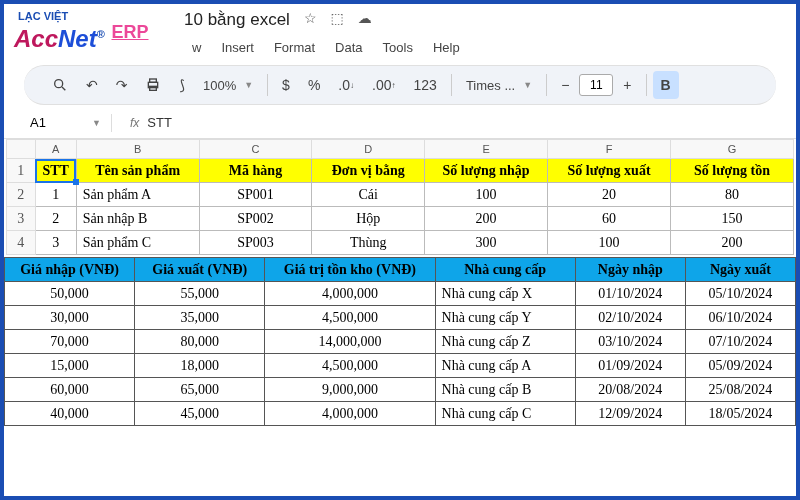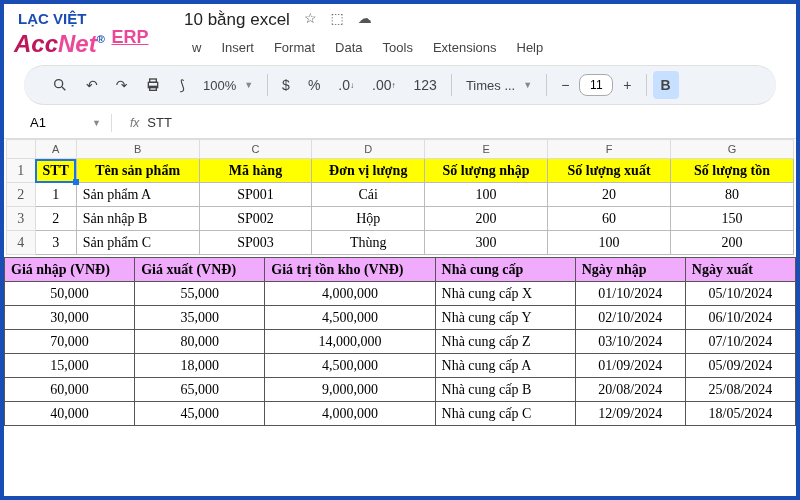--- a/index.html
+++ b/index.html
@@ -1,36 +1,36 @@
 <!DOCTYPE html>
 <html><head>
 <meta charset="utf-8">
 <style>
 * { box-sizing: border-box; margin: 0; padding: 0; }
 body { font-family: Arial, sans-serif; background: #fff; width: 800px; height: 500px; overflow: hidden; border: 4px solid #1a4db3; position: relative; }
 .logo { position: absolute; top: 6px; left: 10px; z-index: 100; font-weight: bold; font-size: 24px; }
 .logo .acc { color: #be185d; font-style: italic; }
-.logo .net { color: #ec4899; font-style: italic; }
+.logo .net { color: #1d4ed8; font-style: italic; }
 .logo .erp { color: #ec4899; font-size: 18px; vertical-align: super; text-decoration: underline; }
-.logo .lac { font-size: 15px; color: #1a4db3; display: block; margin-left: 4px; }
+.logo .lac { font-size: 11px; color: #1a4db3; display: block; margin-left: 4px; }
 
 .titlebar { display: flex; align-items: flex-start; padding: 6px 10px 0 180px; height: 30px; }
 .doc-title { font-size: 17px; color: #222; }
 .title-icons { display: flex; gap: 14px; margin-left: 14px; color: #555; }
 .title-icons span { cursor: pointer; font-size: 14px; }
 
 .menubar { display: flex; gap: 4px; padding: 2px 0 6px 180px; font-size: 13px; color: #444; }
 .menubar span { padding: 4px 8px; cursor: pointer; border-radius: 3px; }
 
 .toolbar { display: flex; align-items: center; gap: 2px; padding: 4px 20px; border-top: 1px solid #e0e0e0; border-bottom: 1px solid #e0e0e0; background: #f0f3f8; border-radius: 24px; margin: 0 20px 6px 20px; height: 40px; }
 .toolbar .tb { padding: 6px 8px; cursor: pointer; color: #444; font-size: 14px; border-radius: 4px; display: flex; align-items: center; }
 .toolbar .sep { width: 1px; height: 22px; background: #ccc; margin: 0 4px; }
 .toolbar .zoom { font-size: 13px; }
 .toolbar .fontname { font-size: 13px; justify-content: space-between; }
-.toolbar .fontsize { border: 1px solid #aaa; border-radius: 8px; width: 34px; height: 22px; text-align: center; font-size: 12px; }
+.toolbar .fontsize { border: 1px solid #aaa; border-radius: 3px; width: 34px; height: 22px; text-align: center; font-size: 12px; }
 .toolbar .bold { background: #c8e0ff; font-weight: bold; border-radius: 4px; }
 
 .formula-row { display: flex; align-items: center; padding: 2px 20px 6px 20px; border-bottom: 1px solid #ddd; font-size: 13px; }
 .name-box { width: 60px; padding: 2px 6px; }
 .fx { color: #777; margin: 0 8px; font-style: italic; font-size: 12px; }
 .formula-val { color: #333; }
 .dd { color: #888; font-size: 9px; margin-left: 8px; }
 
 .sheet { padding: 0 2px; }
 table { border-collapse: collapse; width: 100%; font-size: 13px; }
@@ -38,21 +38,21 @@
 .row-head { background: #f8f8f8; text-align: center; font-size: 11px; color: #555; border: 1px solid #ddd; width: 28px; }
 td { border: 1px solid #bbb; padding: 3px 6px; height: 24px; }
 .hdr { background: #ffff00; font-weight: bold; text-align: center; font-family: "Times New Roman", serif; }
 .active { outline: 2px solid #1a73e8; outline-offset: -2px; position: relative; }
 .active::after { content: ""; position: absolute; right: -3px; bottom: -3px; width: 6px; height: 6px; background: #1a73e8; }
 .data td { font-family: "Times New Roman", serif; font-size: 14px; }
 .c { text-align: center; }
 
 .block2 { margin-top: 2px; }
 .block2 table td { border: 1px solid #555; height: 24px; font-family: "Times New Roman", serif; font-size: 14px; }
-.block2 .hdr { background: #f0abfc; font-weight: bold; text-align: left; }
+.block2 .hdr { background: #0ea5e9; font-weight: bold; text-align: center; }
 </style>
 </head>
 <body>
 
 <div class="logo">
   <span class="lac">LẠC VIỆT</span>
   <span class="acc">Acc</span><span class="net">Net</span><sup style="color:#1a4db3;font-size:11px">®</sup> <span class="erp">ERP</span>
 </div>
 
 <div class="titlebar">
@@ -63,21 +63,20 @@
     <span>☁</span>
   </div>
 </div>
 
 <div class="menubar">
   <span>w</span>
   <span>Insert</span>
   <span>Format</span>
   <span>Data</span>
   <span>Tools</span>
-  <span>Extensions</span>
   <span>Help</span>
 </div>
 
 <div class="toolbar">
   <span class="tb">
       <svg width="16" height="16" viewBox="0 0 24 24" fill="none" stroke="#444" stroke-width="2">
         <circle cx="10" cy="10" r="6"></circle>
         <line x1="15" y1="15" x2="20" y2="20"></line>
       </svg>
     </span>
@@ -133,21 +132,21 @@
     <td style="width:110px">D</td>
     <td style="width:120px">E</td>
     <td style="width:120px">F</td>
     <td style="width:120px">G</td>
   </tr>
   <tr class="data">
     <td class="row-head">1</td>
     <td class="hdr active">STT</td>
     <td class="hdr">Tên sản phẩm</td>
     <td class="hdr">Mã hàng</td>
-    <td class="hdr">Đơn vị lượng</td>
+    <td class="hdr">Đơn vị bằng</td>
     <td class="hdr">Số lượng nhập</td>
     <td class="hdr">Số lượng xuất</td>
     <td class="hdr">Số lượng tồn</td>
   </tr>
   </tbody>
       <tbody id="body1">
         <tr class="data">
           <td class="row-head">2</td>
     <td class="c">1</td>
     <td>Sản phẩm A</td>

